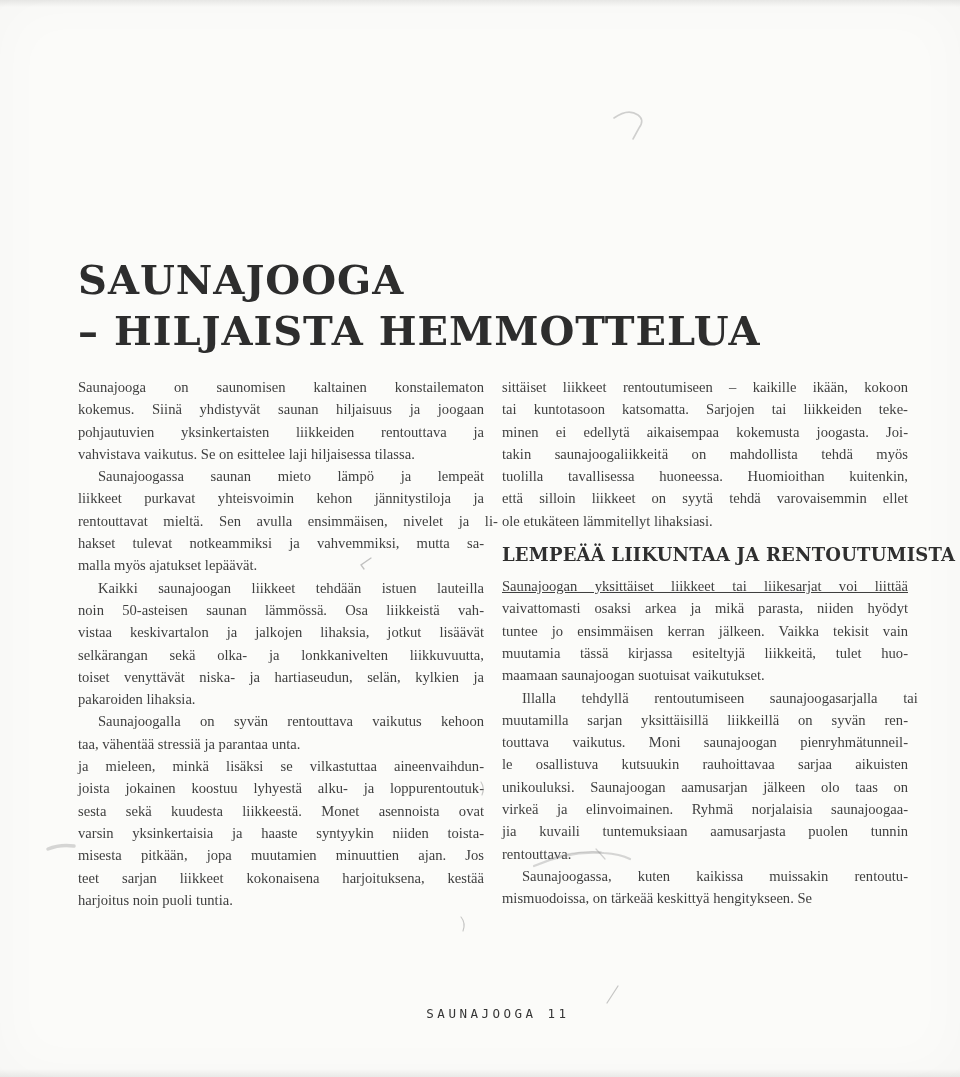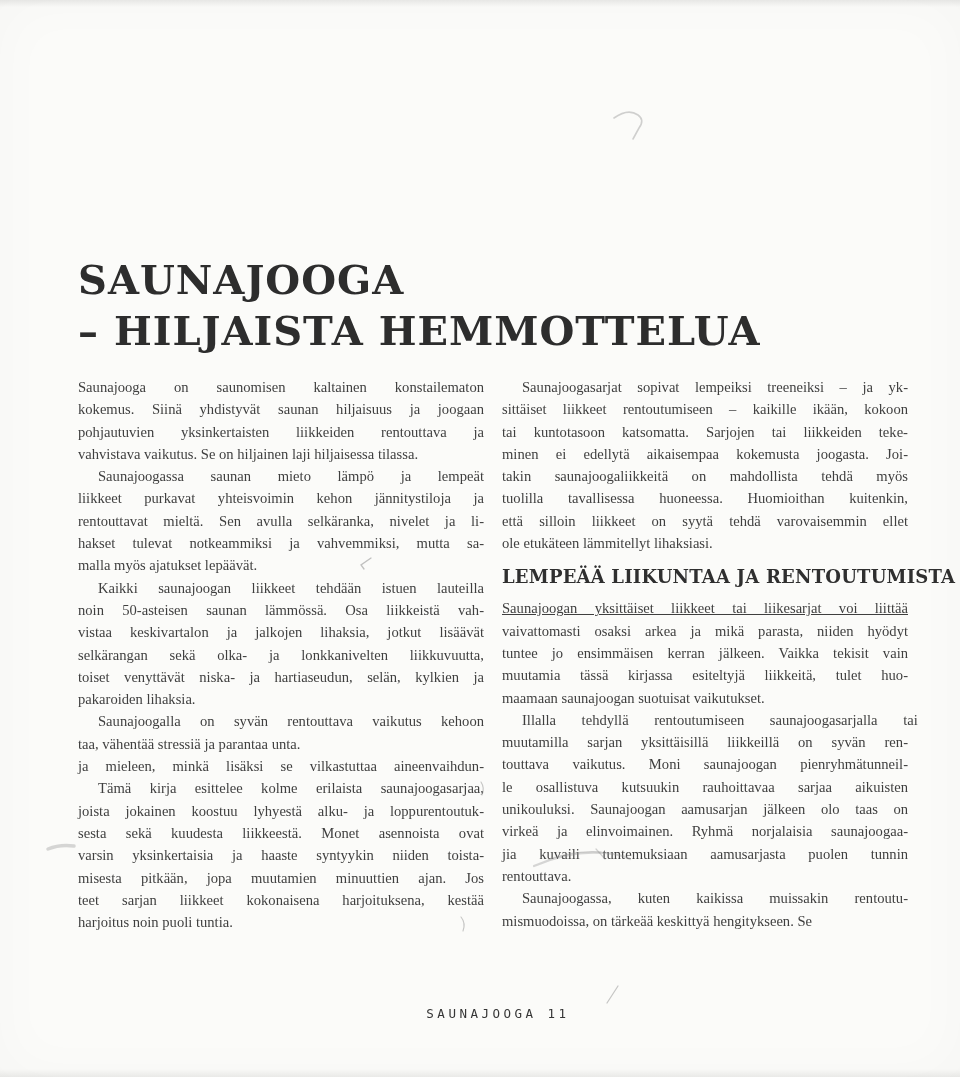--- a/index.html
+++ b/index.html
@@ -62,45 +62,43 @@
 
   <h1 class="title">
     <span class="title-line">SAUNAJOOGA</span>
     <span class="title-line">– HILJAISTA HEMMOTTELUA</span>
   </h1>
 
   <div class="col" id="col-left">
       <div class="tline"><span style="word-spacing: 24.2891px;">Saunajooga on saunomisen kaltainen konstailematon</span></div>
       <div class="tline"><span style="word-spacing: 13.9583px;">kokemus. Siinä yhdistyvät saunan hiljaisuus ja joogaan</span></div>
       <div class="tline"><span style="word-spacing: 23.0781px;">pohjautuvien yksinkertaisten liikkeiden rentouttava ja</span></div>
-      <div class="tline last"><span>vahvistava vaikutus. Se on hiljainen laji hiljaisessa tilassa.</span></div>
+      <div class="tline last"><span>vahvistava vaikutus. Se on esittelee laji hiljaisessa tilassa.</span></div>
       <div class="tline indent"><span style="word-spacing: 22.975px;">Saunajoogassa saunan mieto lämpö ja lempeät</span></div>
       <div class="tline"><span style="word-spacing: 18.8625px;">liikkeet purkavat yhteisvoimin kehon jännitystiloja ja</span></div>
-      <div class="tline"><span style="word-spacing: 11.9754px;">rentouttavat mieltä. Sen avulla selkäranka, nivelet ja li-</span></div>
+      <div class="tline"><span style="word-spacing: 11.9754px;">rentouttavat mieltä. Sen avulla ensimmäisen, nivelet ja li-</span></div>
       <div class="tline"><span style="word-spacing: 13.5599px;">hakset tulevat notkeammiksi ja vahvemmiksi, mutta sa-</span></div>
       <div class="tline last"><span>malla myös ajatukset lepäävät.</span></div>
       <div class="tline indent"><span style="word-spacing: 16.8156px;">Kaikki saunajoogan liikkeet tehdään istuen lauteilla</span></div>
       <div class="tline"><span style="word-spacing: 14.6406px;">noin 50-asteisen saunan lämmössä. Osa liikkeistä vah-</span></div>
       <div class="tline"><span style="word-spacing: 14.3724px; margin-top: 12px;">vistaa keskivartalon ja jalkojen lihaksia, jotkut lisäävät</span></div>
       <div class="tline"><span style="word-spacing: 18.1406px;">selkärangan sekä olka- ja lonkkanivelten liikkuvuutta,</span></div>
       <div class="tline"><span style="word-spacing: 10.8147px;">toiset venyttävät niska- ja hartiaseudun, selän, kylkien ja</span></div>
       <div class="tline last"><span>pakaroiden lihaksia.</span></div>
       <div class="tline indent"><span style="word-spacing: 15.675px;">Saunajoogalla on syvän rentouttava vaikutus kehoon</span></div>
       <div class="tline last"><span>taa, vähentää stressiä ja parantaa unta.</span></div>
       <div class="tline"><span style="word-spacing: 13.4271px;">ja mieleen, minkä lisäksi se vilkastuttaa aineenvaihdun-</span></div>
-      <div class="tline indent"><span style="word-spacing: 14.7969px;">Tämä kirja esittelee kolme erilaista saunajoogasarjaa,</span></div>
       <div class="tline"><span style="word-spacing: 12.138px;">joista jokainen koostuu lyhyestä alku- ja loppurentoutuk-</span></div>
       <div class="tline"><span style="word-spacing: 15.7214px;">sesta sekä kuudesta liikkeestä. Monet asennoista ovat</span></div>
       <div class="tline"><span style="word-spacing: 14.9766px;">varsin yksinkertaisia ja haaste syntyykin niiden toista-</span></div>
       <div class="tline"><span style="word-spacing: 15.5156px;">misesta pitkään, jopa muutamien minuuttien ajan. Jos</span></div>
       <div class="tline"><span style="word-spacing: 19.2781px;">teet sarjan liikkeet kokonaisena harjoituksena, kestää</span></div>
       <div class="tline last"><span>harjoitus noin puoli tuntia.</span></div>
     </div>
   <div class="col" id="col-right">
-      <div class="tline indent"><span style="word-spacing: 11.9167px;">Saunajoogasarjat sopivat lempeiksi treeneiksi – ja yk-</span></div>
       <div class="tline"><span style="word-spacing: 12.6146px;">sittäiset liikkeet rentoutumiseen – kaikille ikään, kokoon</span></div>
       <div class="tline"><span style="word-spacing: 13.4245px;">tai kuntotasoon katsomatta. Sarjojen tai liikkeiden teke-</span></div>
       <div class="tline"><span style="word-spacing: 13.5625px;">minen ei edellytä aikaisempaa kokemusta joogasta. Joi-</span></div>
       <div class="tline"><span style="word-spacing: 19.8375px;">takin saunajoogaliikkeitä on mahdollista tehdä myös</span></div>
       <div class="tline"><span style="word-spacing: 21.043px;">tuolilla tavallisessa huoneessa. Huomioithan kuitenkin,</span></div>
       <div class="tline"><span style="word-spacing: 12.433px;">että silloin liikkeet on syytä tehdä varovaisemmin ellet</span></div>
       <div class="tline last"><span>ole etukäteen lämmitellyt lihaksiasi.</span></div>
       <div class="sub-heading">LEMPEÄÄ LIIKUNTAA JA RENTOUTUMISTA</div>
       <div class="tline"><span style="word-spacing: 13.6276px; text-decoration: underline;">Saunajoogan yksittäiset liikkeet tai liikesarjat voi liittää</span></div>
       <div class="tline"><span style="word-spacing: 10.2924px;">vaivattomasti osaksi arkea ja mikä parasta, niiden hyödyt</span></div>

